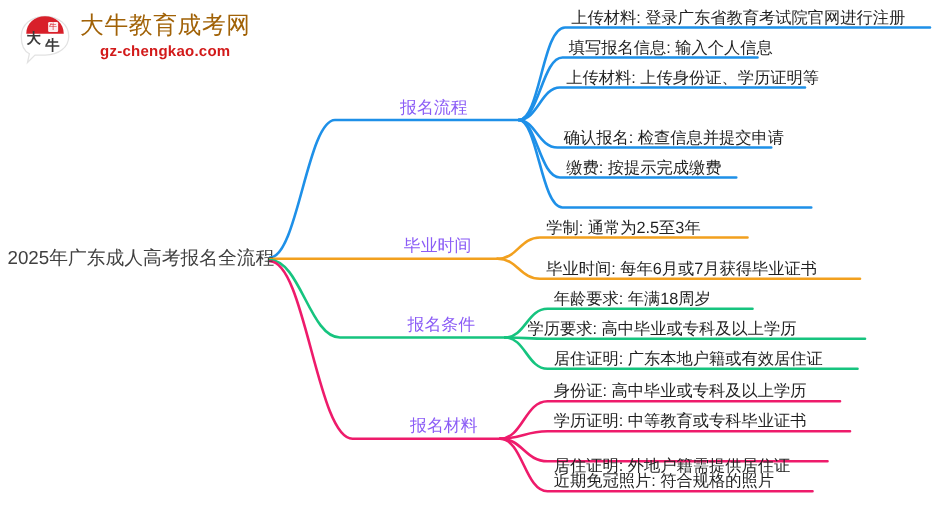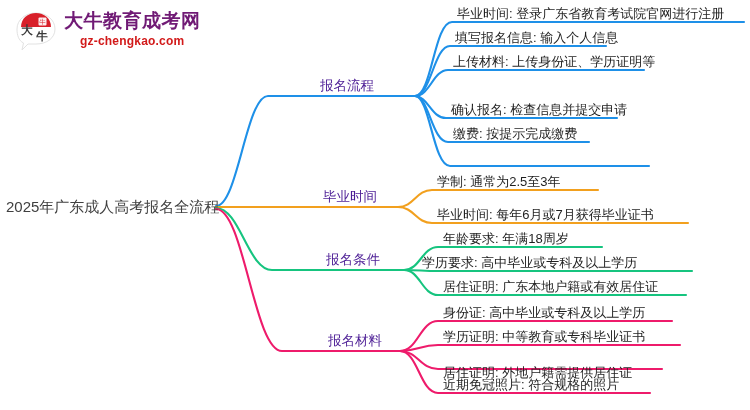--- a/index.html
+++ b/index.html
@@ -32,22 +32,22 @@
     width: 44px;
     height: 42px;
   }
   .logo-text {
     position: absolute;
     left: 50px;
     top: 2px;
   }
   .logo-title {
     font-size: 19px;
-    font-weight: bold;
-    color: #701a75;
+    font-weight: normal;
+    color: #a16207;
     letter-spacing: 0.5px;
     line-height: 22px;
     white-space: nowrap;
   }
   .logo-sub {
     font-size: 12px;
     font-weight: bold;
     color: #D21A1A;
     letter-spacing: 0.2px;
     line-height: 16px;
@@ -69,21 +69,21 @@
     white-space: nowrap;
     color: #262626;
     line-height: 1;
   }
   .root-node {
     font-size: 15px;
     color: #404040;
   }
   .branch-node {
     font-size: 13.5px;
-    color: #4c1d95;
+    color: #8b5cf6;
   }
   .leaf-node {
     font-size: 13px;
     color: #1f1f1f;
   }
 </style>
 </head>
 <body>
 
 <div id="canvas">
@@ -143,21 +143,21 @@
     </g>
   </svg>
 
   <div class="node root-node" style="left:6px; top:199px;">2025年广东成人高考报名全流程</div>
 
   <div class="node branch-node" style="left:320px; top:79px;">报名流程</div>
   <div class="node branch-node" style="left:323px; top:190px;">毕业时间</div>
   <div class="node branch-node" style="left:326px; top:253px;">报名条件</div>
   <div class="node branch-node" style="left:328px; top:334px;">报名材料</div>
 
-  <div class="node leaf-node" style="left:457px; top:7px;">毕业时间: 登录广东省教育考试院官网进行注册</div>
+  <div class="node leaf-node" style="left:457px; top:7px;">上传材料: 登录广东省教育考试院官网进行注册</div>
   <div class="node leaf-node" style="left:455px; top:31px;">填写报名信息: 输入个人信息</div>
   <div class="node leaf-node" style="left:453px; top:55px;">上传材料: 上传身份证、学历证明等</div>
   <div class="node leaf-node" style="left:451px; top:103px;">确认报名: 检查信息并提交申请</div>
   <div class="node leaf-node" style="left:453px; top:127px;">缴费: 按提示完成缴费</div>
 
   <div class="node leaf-node" style="left:437px; top:175px;">学制: 通常为2.5至3年</div>
   <div class="node leaf-node" style="left:437px; top:208px;">毕业时间: 每年6月或7月获得毕业证书</div>
 
   <div class="node leaf-node" style="left:443px; top:232px;">年龄要求: 年满18周岁</div>
   <div class="node leaf-node" style="left:422px; top:256px;">学历要求: 高中毕业或专科及以上学历</div>

